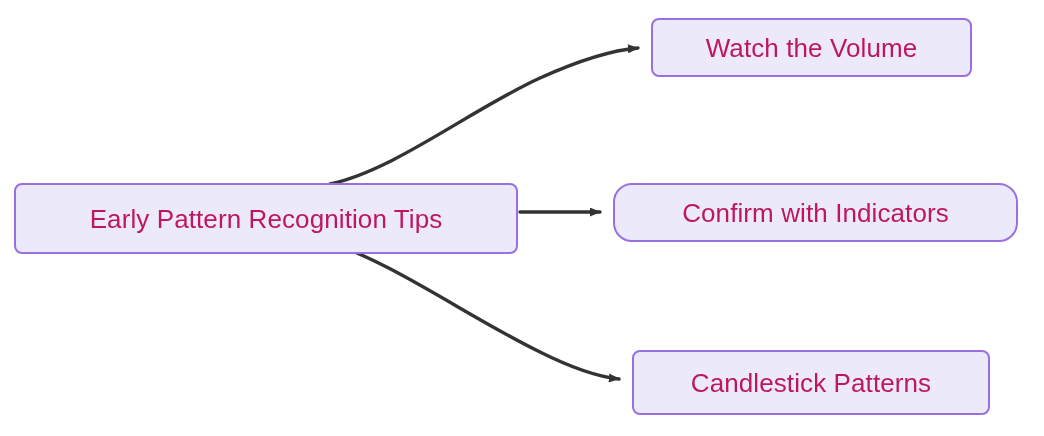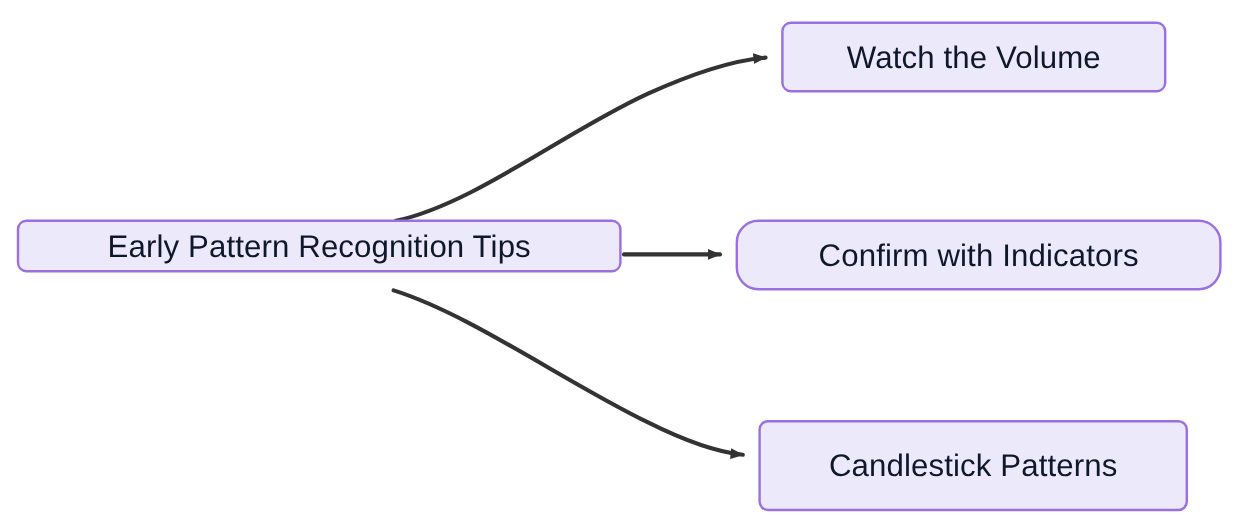--- a/index.html
+++ b/index.html
@@ -33,27 +33,27 @@
     display: flex;
     align-items: center;
     justify-content: center;
     color: #333333;
     font-size: 26px;
     line-height: 1;
     letter-spacing: 0.1px;
     white-space: nowrap;
   }
   .node-label {
-    color: #0f172a;
+    color: #be185d;
   }
   
-  #node-root      { left: 14px;  top: 183px; width: 504px; height: 44px; }
+  #node-root      { left: 14px;  top: 183px; width: 504px; height: 71px; }
   #node-volume    { left: 651px; top: 18px;  width: 321px; height: 59px; }
   #node-indicator { left: 613px; top: 183px; width: 405px; height: 59px; border-radius: 19px; }
-  #node-candle    { left: 632px; top: 350px; width: 358px; height: 76px; }
+  #node-candle    { left: 632px; top: 350px; width: 358px; height: 65px; }
 </style>
 </head>
 <body>
 
 <div id="canvas">
 
   <svg id="edge-layer" viewBox="0 0 1044 436" width="1044" height="436" xmlns="http://www.w3.org/2000/svg">
     <defs>
       <marker id="arrow" markerWidth="11" markerHeight="9" refX="10.2" refY="4.5" orient="auto" markerUnits="userSpaceOnUse">
         <path d="M0,0 L11,4.5 L0,9 z" fill="#333333"></path>

